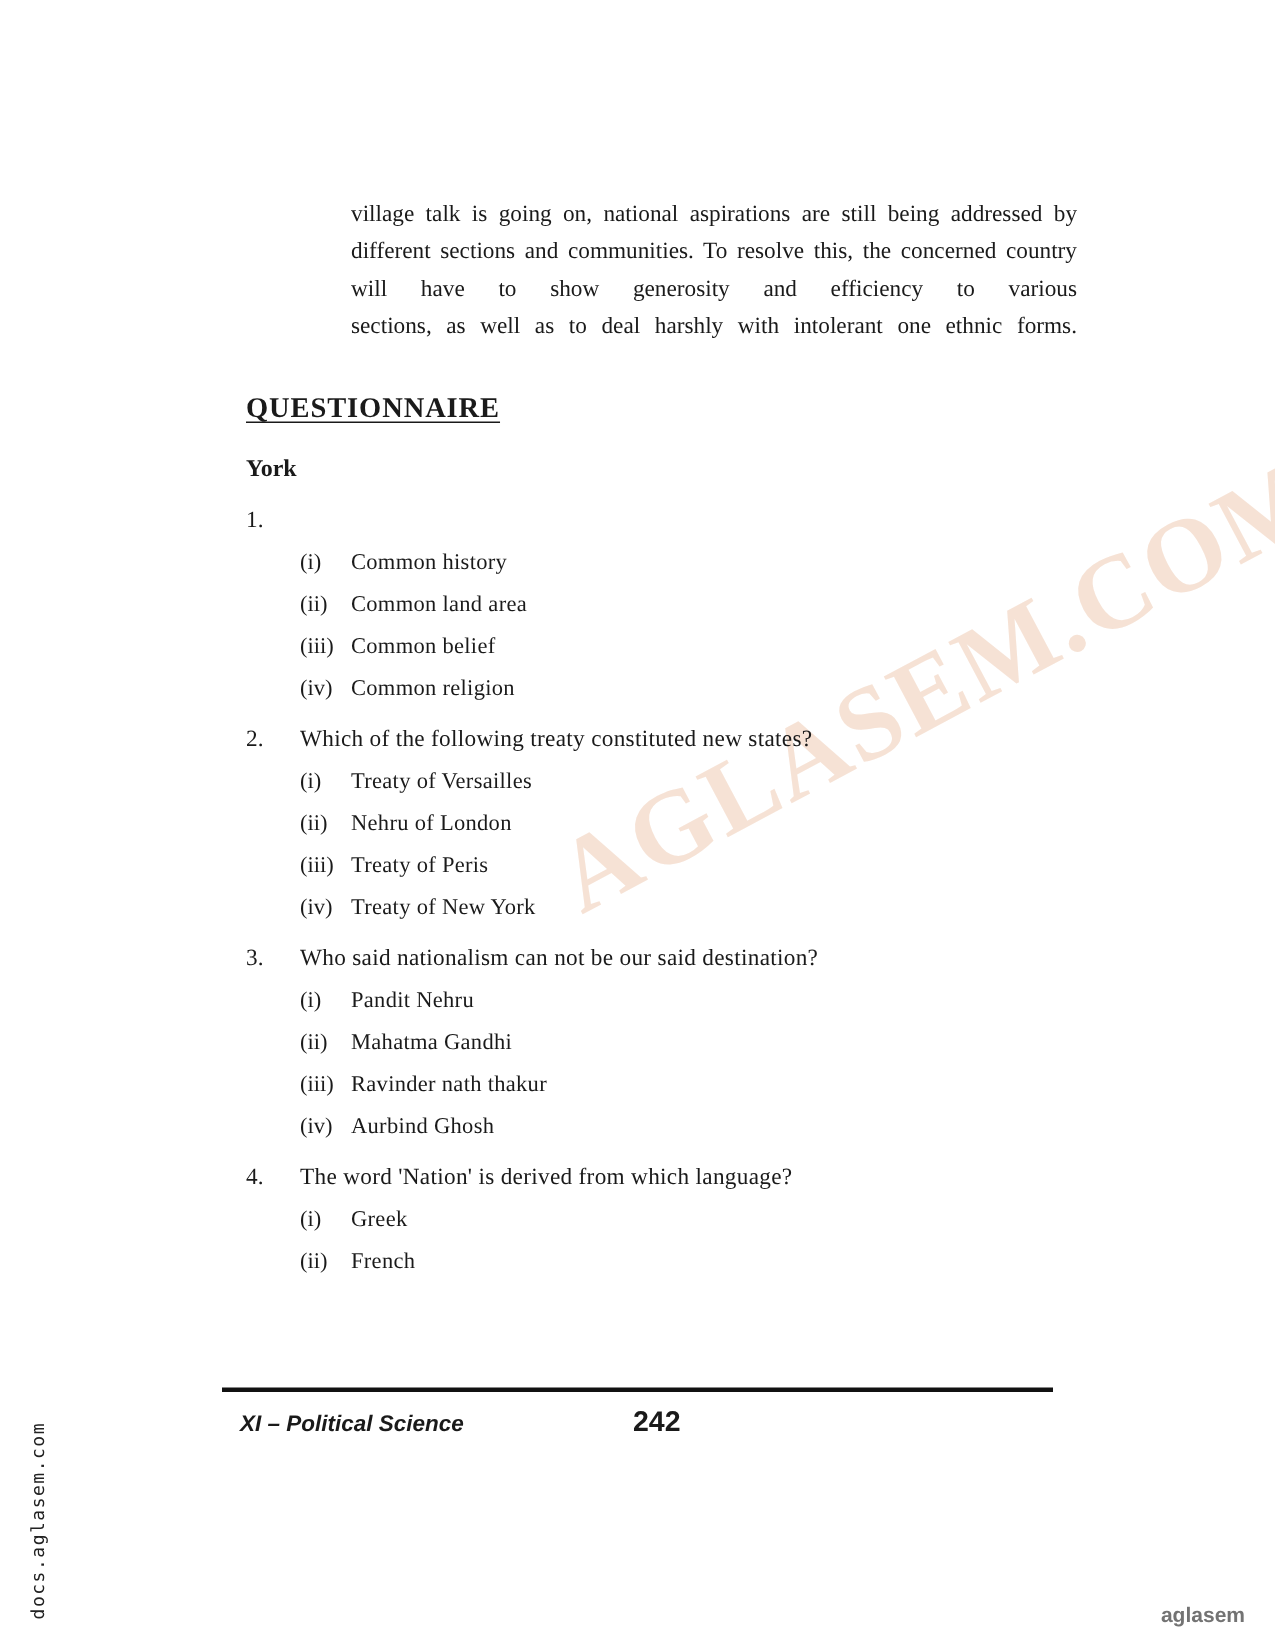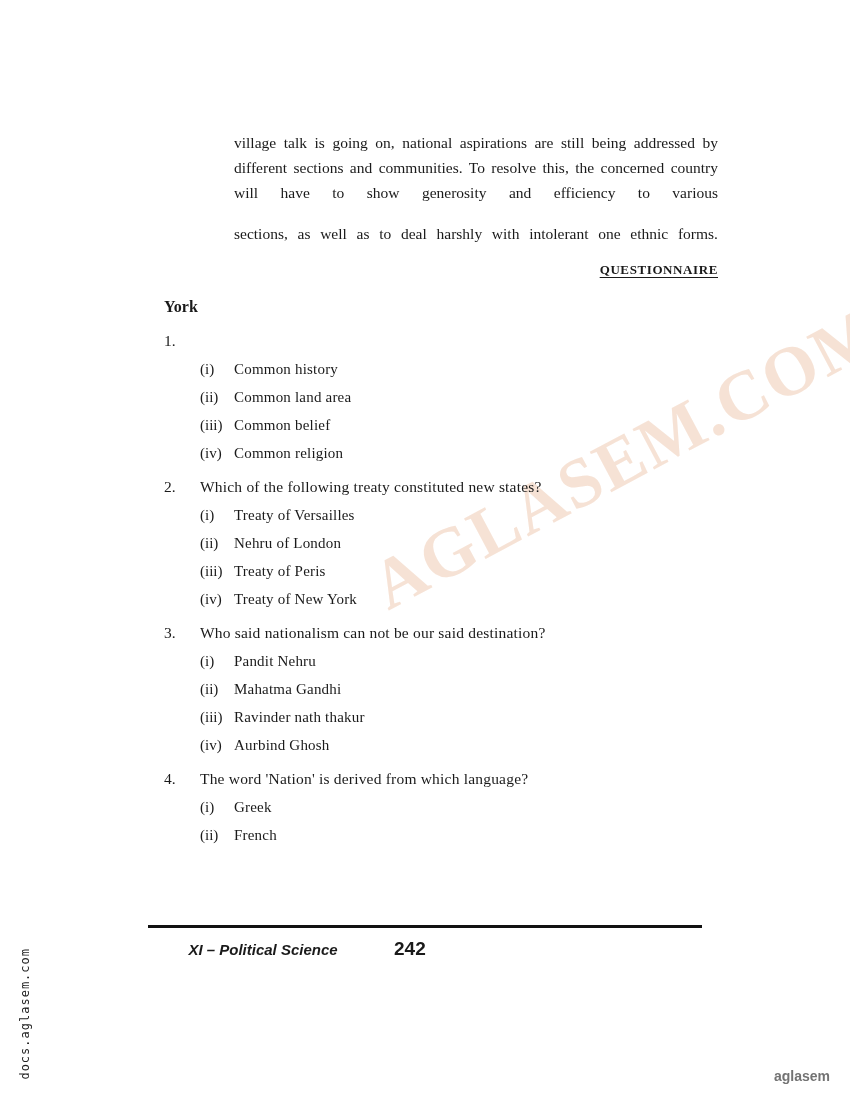--- a/index.html
+++ b/index.html
@@ -65,29 +65,28 @@
     text-align: justify;
     text-align-last: justify;
     font-size: 15.5px;
     line-height: 25px;
     margin: 0 0 0 70px;
     width: 484px;
   }
   .intro-par span.lastline {
     display: block;
     text-align-last: justify;
-    margin-top: 16px;
   }
 
   .section-title {
-    text-align: right;
-    font-weight: bold;
-    font-size: 13px;
+    text-align: left;
+    font-weight: bold;
+    font-size: 19px;
     letter-spacing: 0.6px;
-    margin-top: 16px;
+    margin-top: 32px;
     margin-bottom: 0;
   }
   .section-title span {
     text-decoration: underline;
     text-underline-offset: 3px;
   }
 
   .mcq-label {
     font-weight: bold;
     font-size: 16px;
@@ -132,27 +131,26 @@
   .footer-rule {
     position: absolute;
     left: 148px;
     top: 925px;
     width: 554px;
     height: 3px;
     background: #111;
   }
   .footer {
     position: absolute;
-    left: 132px;
+    left: 160px;
     top: 938px;
     width: 554px;
     display: flex;
     align-items: baseline;
     font-family: "Liberation Sans", sans-serif;
-    text-align: center;
   }
   .footer-left {
     font-style: italic;
     font-weight: bold;
     font-size: 15px;
     width: 262px;
   }
   .footer-page {
     font-weight: bold;
     font-size: 19px;

